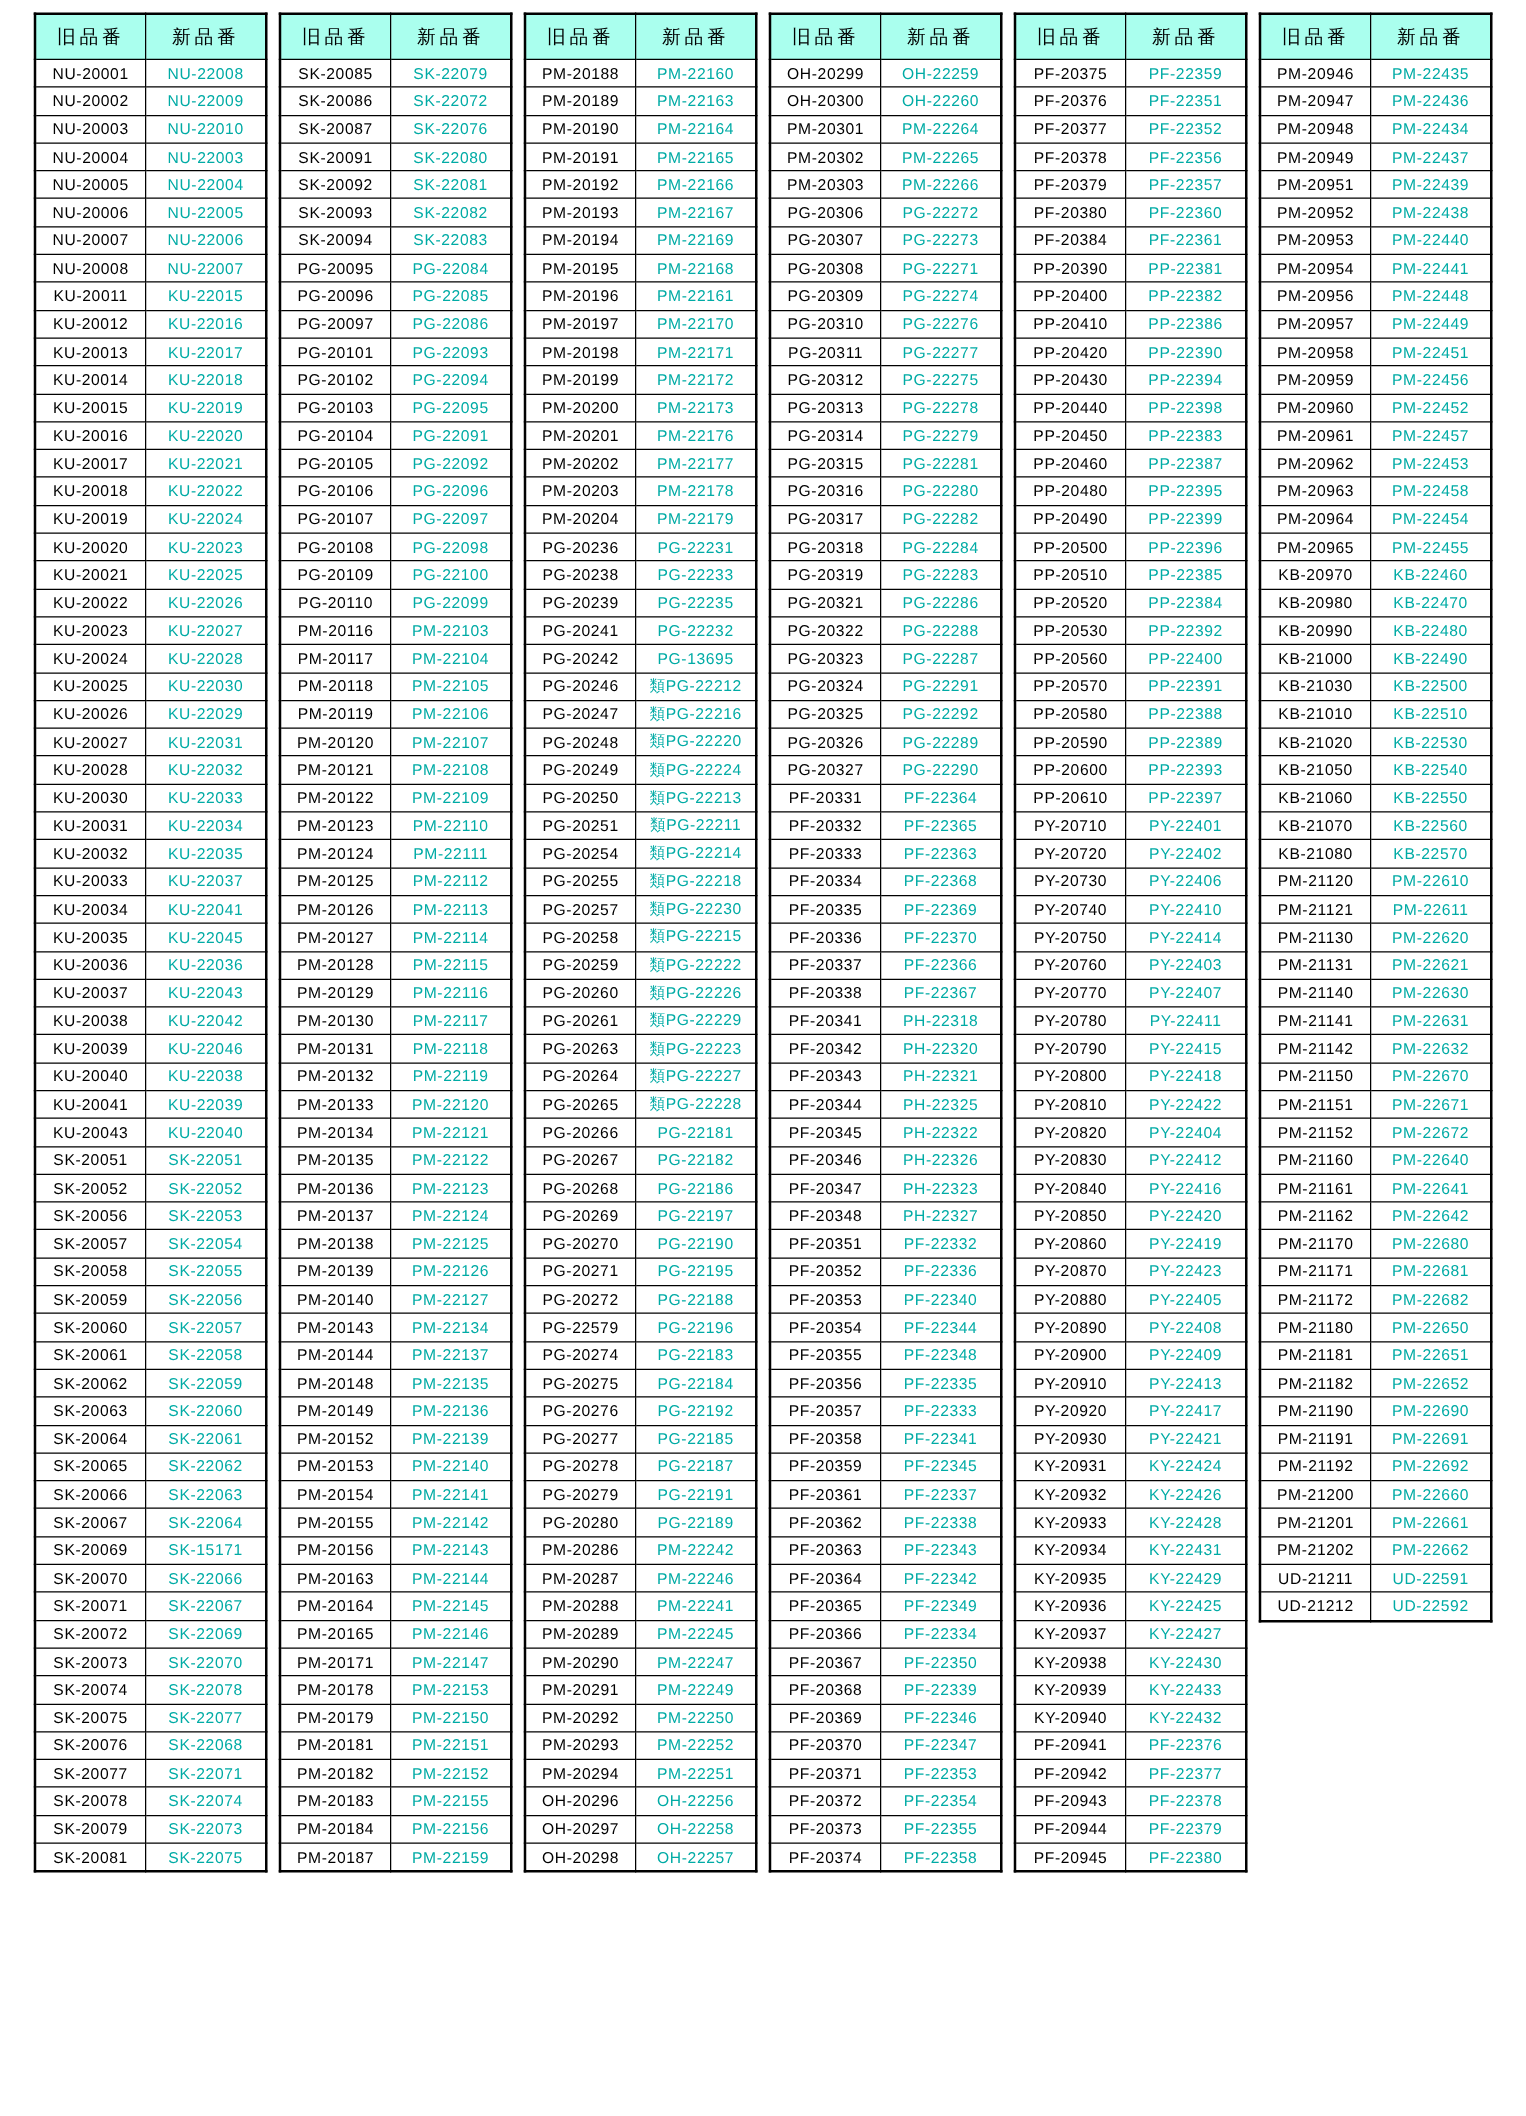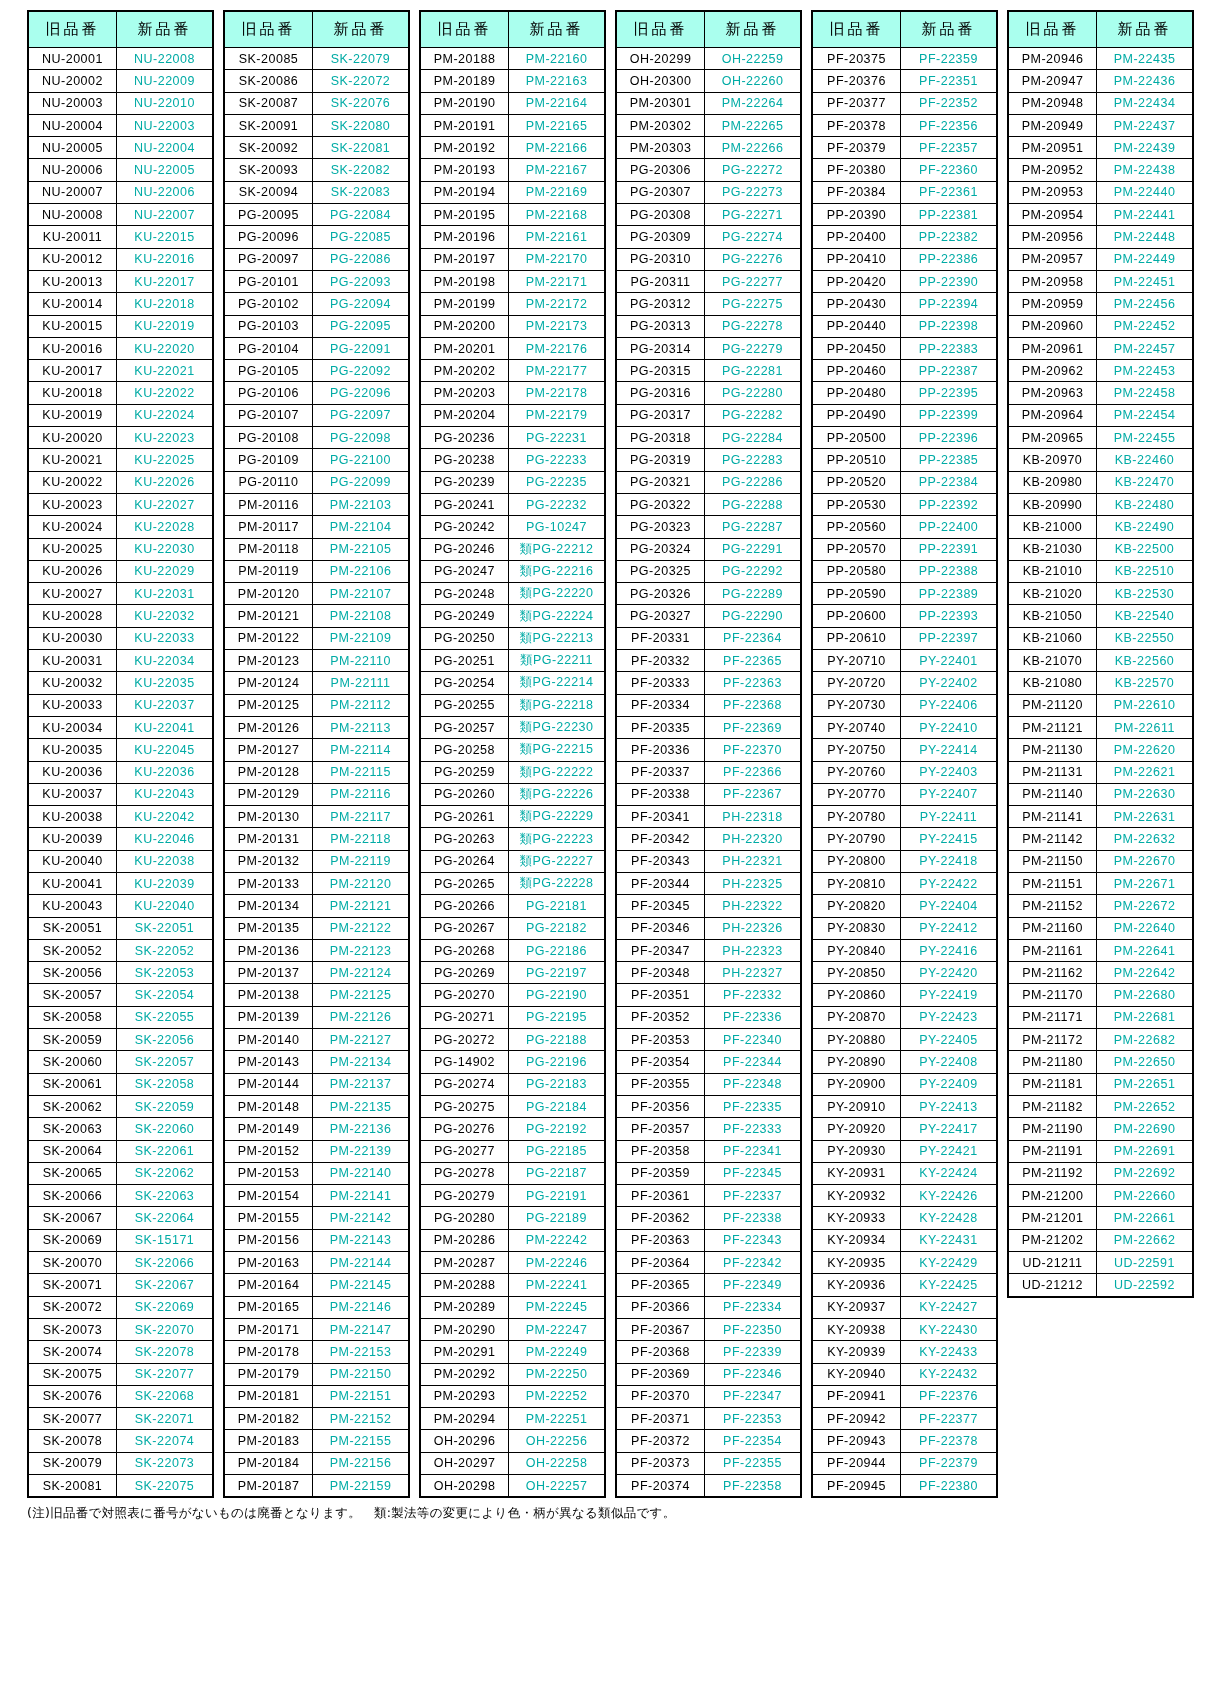--- a/index.html
+++ b/index.html
@@ -658,21 +658,21 @@
           <tr>
             <td class="old">PG-20239</td>
             <td class="new">PG-22235</td>
           </tr>
           <tr>
             <td class="old">PG-20241</td>
             <td class="new">PG-22232</td>
           </tr>
           <tr>
             <td class="old">PG-20242</td>
-            <td class="new">PG-10247</td>
+            <td class="new">PG-13695</td>
           </tr>
           <tr>
             <td class="old">PG-20246</td>
             <td class="new">類PG-22212</td>
           </tr>
           <tr>
             <td class="old">PG-20247</td>
             <td class="new">類PG-22216</td>
           </tr>
           <tr>
@@ -753,21 +753,21 @@
           </tr>
           <tr>
             <td class="old">PG-20271</td>
             <td class="new">PG-22195</td>
           </tr>
           <tr>
             <td class="old">PG-20272</td>
             <td class="new">PG-22188</td>
           </tr>
           <tr>
-            <td class="old">PG-14902</td>
+            <td class="old">PG-22579</td>
             <td class="new">PG-22196</td>
           </tr>
           <tr>
             <td class="old">PG-20274</td>
             <td class="new">PG-22183</td>
           </tr>
           <tr>
             <td class="old">PG-20275</td>
             <td class="new">PG-22184</td>
           </tr>
@@ -1609,14 +1609,13 @@
             <td class="old">UD-21211</td>
             <td class="new">UD-22591</td>
           </tr>
           <tr>
             <td class="old">UD-21212</td>
             <td class="new">UD-22592</td>
           </tr>
         </tbody>
       </table>
     </div>
-  <div class="note">(注)旧品番で対照表に番号がないものは廃番となります。　類:製法等の変更により色・柄が異なる類似品です。</div>
 </div>
 
 </body></html>

